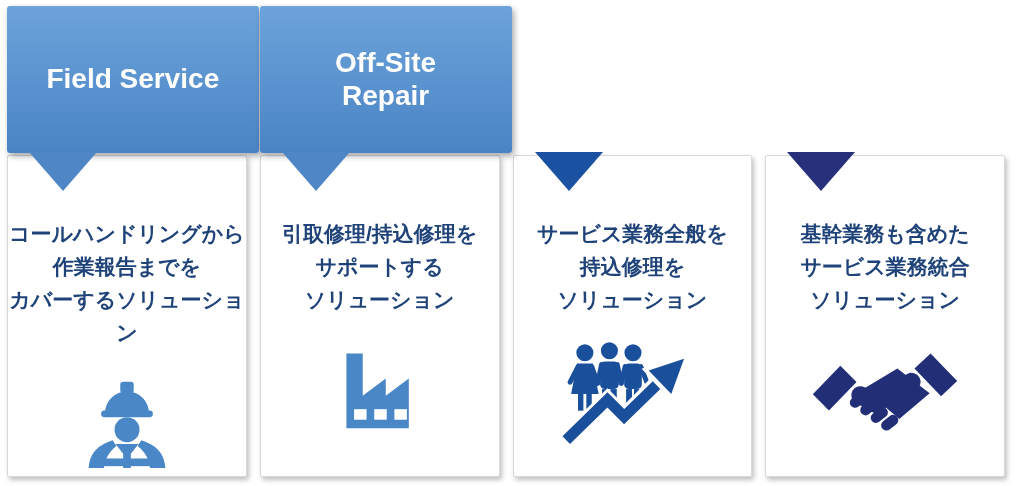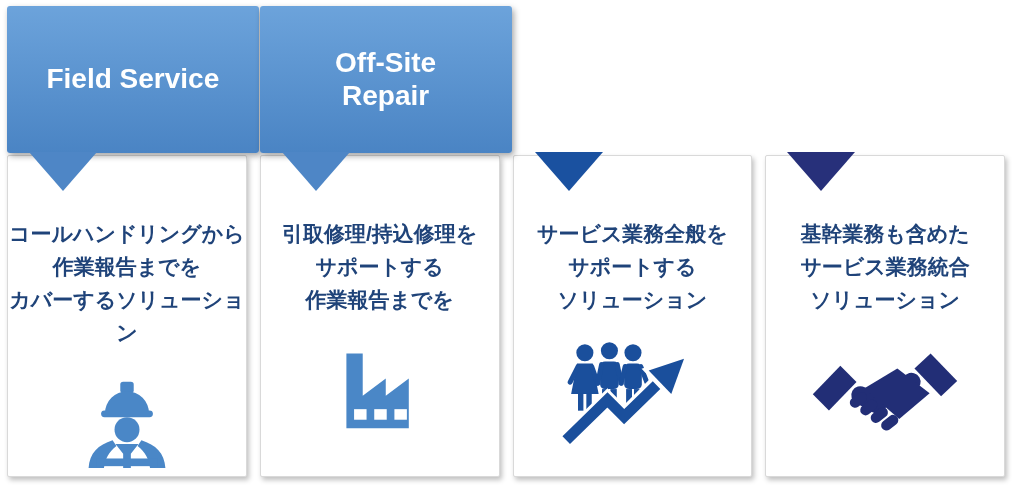--- a/index.html
+++ b/index.html
@@ -71,37 +71,37 @@
     </div>
   </div>
 
   <div class="col" style="--header-top: #6CA3DB; --header-bottom: #4A84C4; --pointer: #4E86C6; --icon: #4A87C7;">
     <div class="hdr">Off-Site
 Repair</div>
     <div class="ptr"></div>
     <div class="card">
       <div class="desc">引取修理/持込修理を
 サポートする
-作業報告までを</div>
+ソリューション</div>
       <div class="icon-box">
         <svg viewBox="0 0 100 100" width="96" height="100" aria-hidden="true">
           <path fill="currentColor" d="M15 91 L15 13 L32 13 L32 57 L56 39 L56 57 L80 39 L80 91 Z"></path>
           <rect x="23" y="71" width="13" height="11" fill="#fff"></rect>
           <rect x="44" y="71" width="13" height="11" fill="#fff"></rect>
           <rect x="65" y="71" width="13" height="11" fill="#fff"></rect>
         </svg>
       </div>
     </div>
   </div>
 
   <div class="col" style="--header-top: #1E57A8; --header-bottom: #164C96; --pointer: #1A51A0; --icon: #1A4F9C;">
     <div class="ptr"></div>
     <div class="card">
       <div class="desc">サービス業務全般を
-サポートする
+持込修理を
 ソリューション</div>
       <div class="icon-box">
         <svg viewBox="0 0 150 110" width="150" height="108" aria-hidden="true">
           <g fill="currentColor">
             <circle cx="27" cy="14" r="8.7"></circle>
             <polygon points="19,25 35,25 41,56 13,56"></polygon>
             <rect x="20" y="56" width="5.5" height="17"></rect>
             <rect x="28.5" y="56" width="5.5" height="17"></rect>
             <circle cx="52" cy="12" r="8.7"></circle>
             <rect x="42.5" y="23" width="19" height="28" rx="5"></rect>

